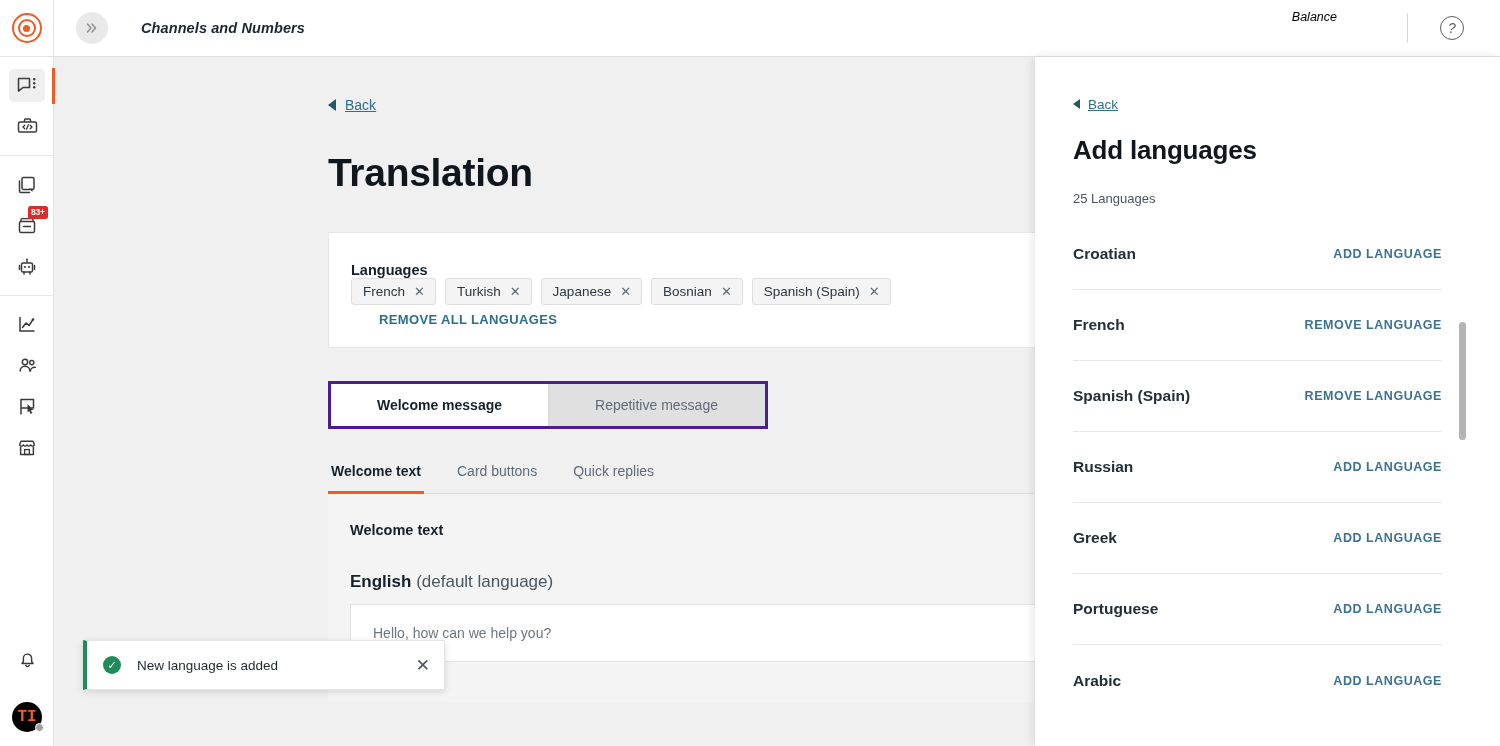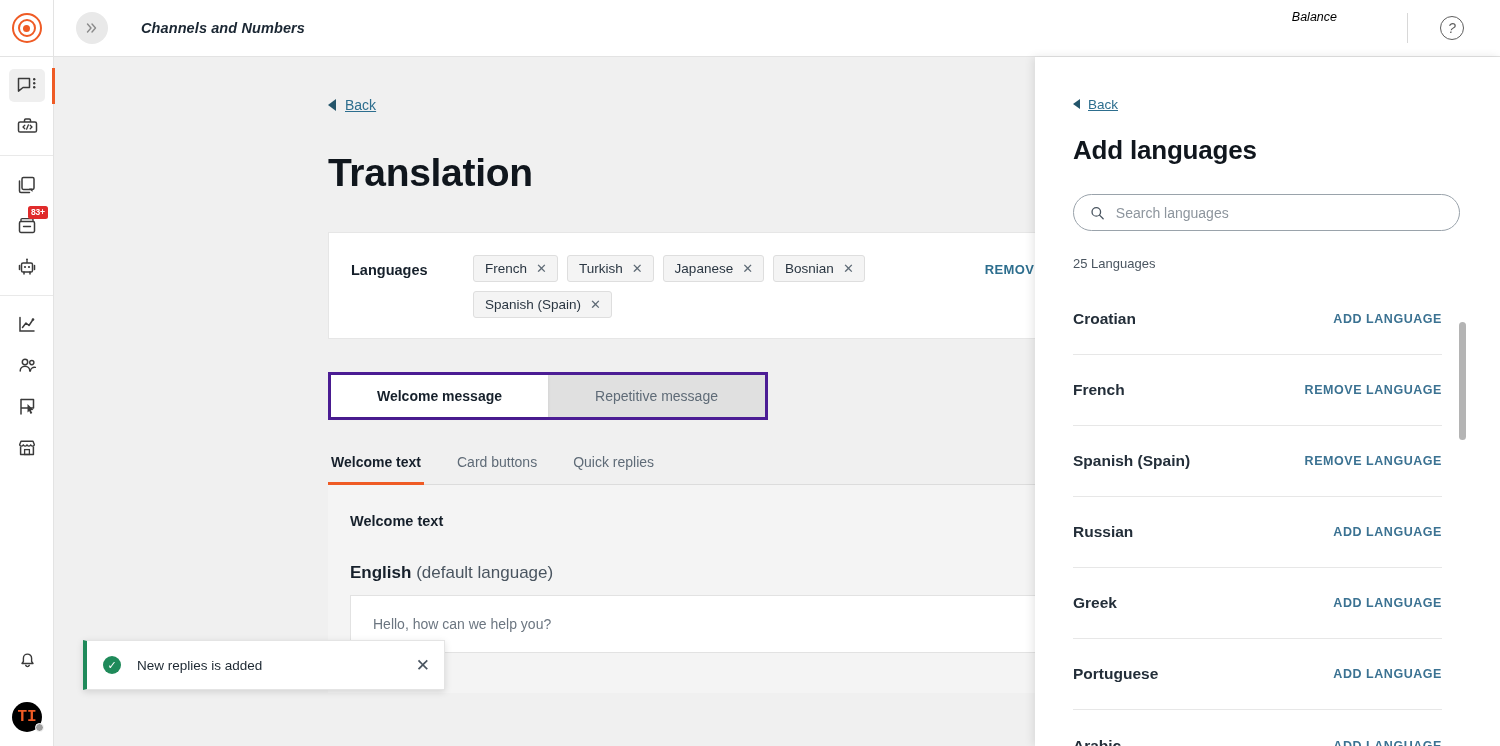--- a/index.html
+++ b/index.html
@@ -104,20 +104,21 @@
   }
   .big-title {
     font-size: 39px; font-weight: bold; color: #10161d; margin-top: 36px;
     letter-spacing: -.3px;
   }
 
   .lang-card {
     margin-top: 37px; background: #ffffff; width: 860px; min-height: 92px;
     border: 1px solid #e6e6e6; display: flex; align-items: flex-start;
     padding: 22px 24px 20px 22px;
+    flex-direction: column;
   }
   .lang-card-label {
     font-size: 14.5px; font-weight: bold; color: #16202b; width: 122px;
     padding-top: 7px; flex: none;
   }
   .chips { display: flex; flex-wrap: wrap; gap: 9px; flex: 1; max-width: 560px; }
   .chip {
     display: inline-flex; align-items: center; gap: 9px; background: #f4f4f4;
     border: 1px solid #dedede; border-radius: 3px; padding: 5px 10px 5px 11px;
     font-size: 13.5px; color: #2a3642; cursor: default;
@@ -432,41 +433,34 @@
         <div class="text-field">
           <span>Hello, how can we help you?</span>
         </div>
       </div>
 
     </div>
   </div>
 
   <div class="toast">
     <div class="toast-check">✓</div>
-    <div class="toast-msg">New replies is added</div>
+    <div class="toast-msg">New language is added</div>
     <div class="toast-x">✕</div>
   </div>
 
   <div class="drawer">
     <div class="drawer-inner">
 
       <div class="drawer-back">
         <div class="tri-left"></div>
         <span class="drawer-back-text">Back</span>
       </div>
 
       <div class="drawer-title">Add languages</div>
 
-      <div class="search-box">
-        <svg width="16" height="16" viewBox="0 0 16 16">
-          <circle cx="6.8" cy="6.8" r="4.6" fill="none" stroke="#4a5560" stroke-width="1.4"></circle>
-          <path d="M10.3 10.3 L14.2 14.2" stroke="#4a5560" stroke-width="1.4" stroke-linecap="round"></path>
-        </svg>
-        <input class="search-input" type="text" placeholder="Search languages" style="">
-      </div>
 
       <div class="count-line">25 Languages</div>
 
       <div class="lang-list">
         <div class="lang-row">
           <span class="lang-name">Croatian</span>
           <span class="lang-action">ADD LANGUAGE</span>
         </div>
         <div class="lang-row">
           <span class="lang-name">French</span>

